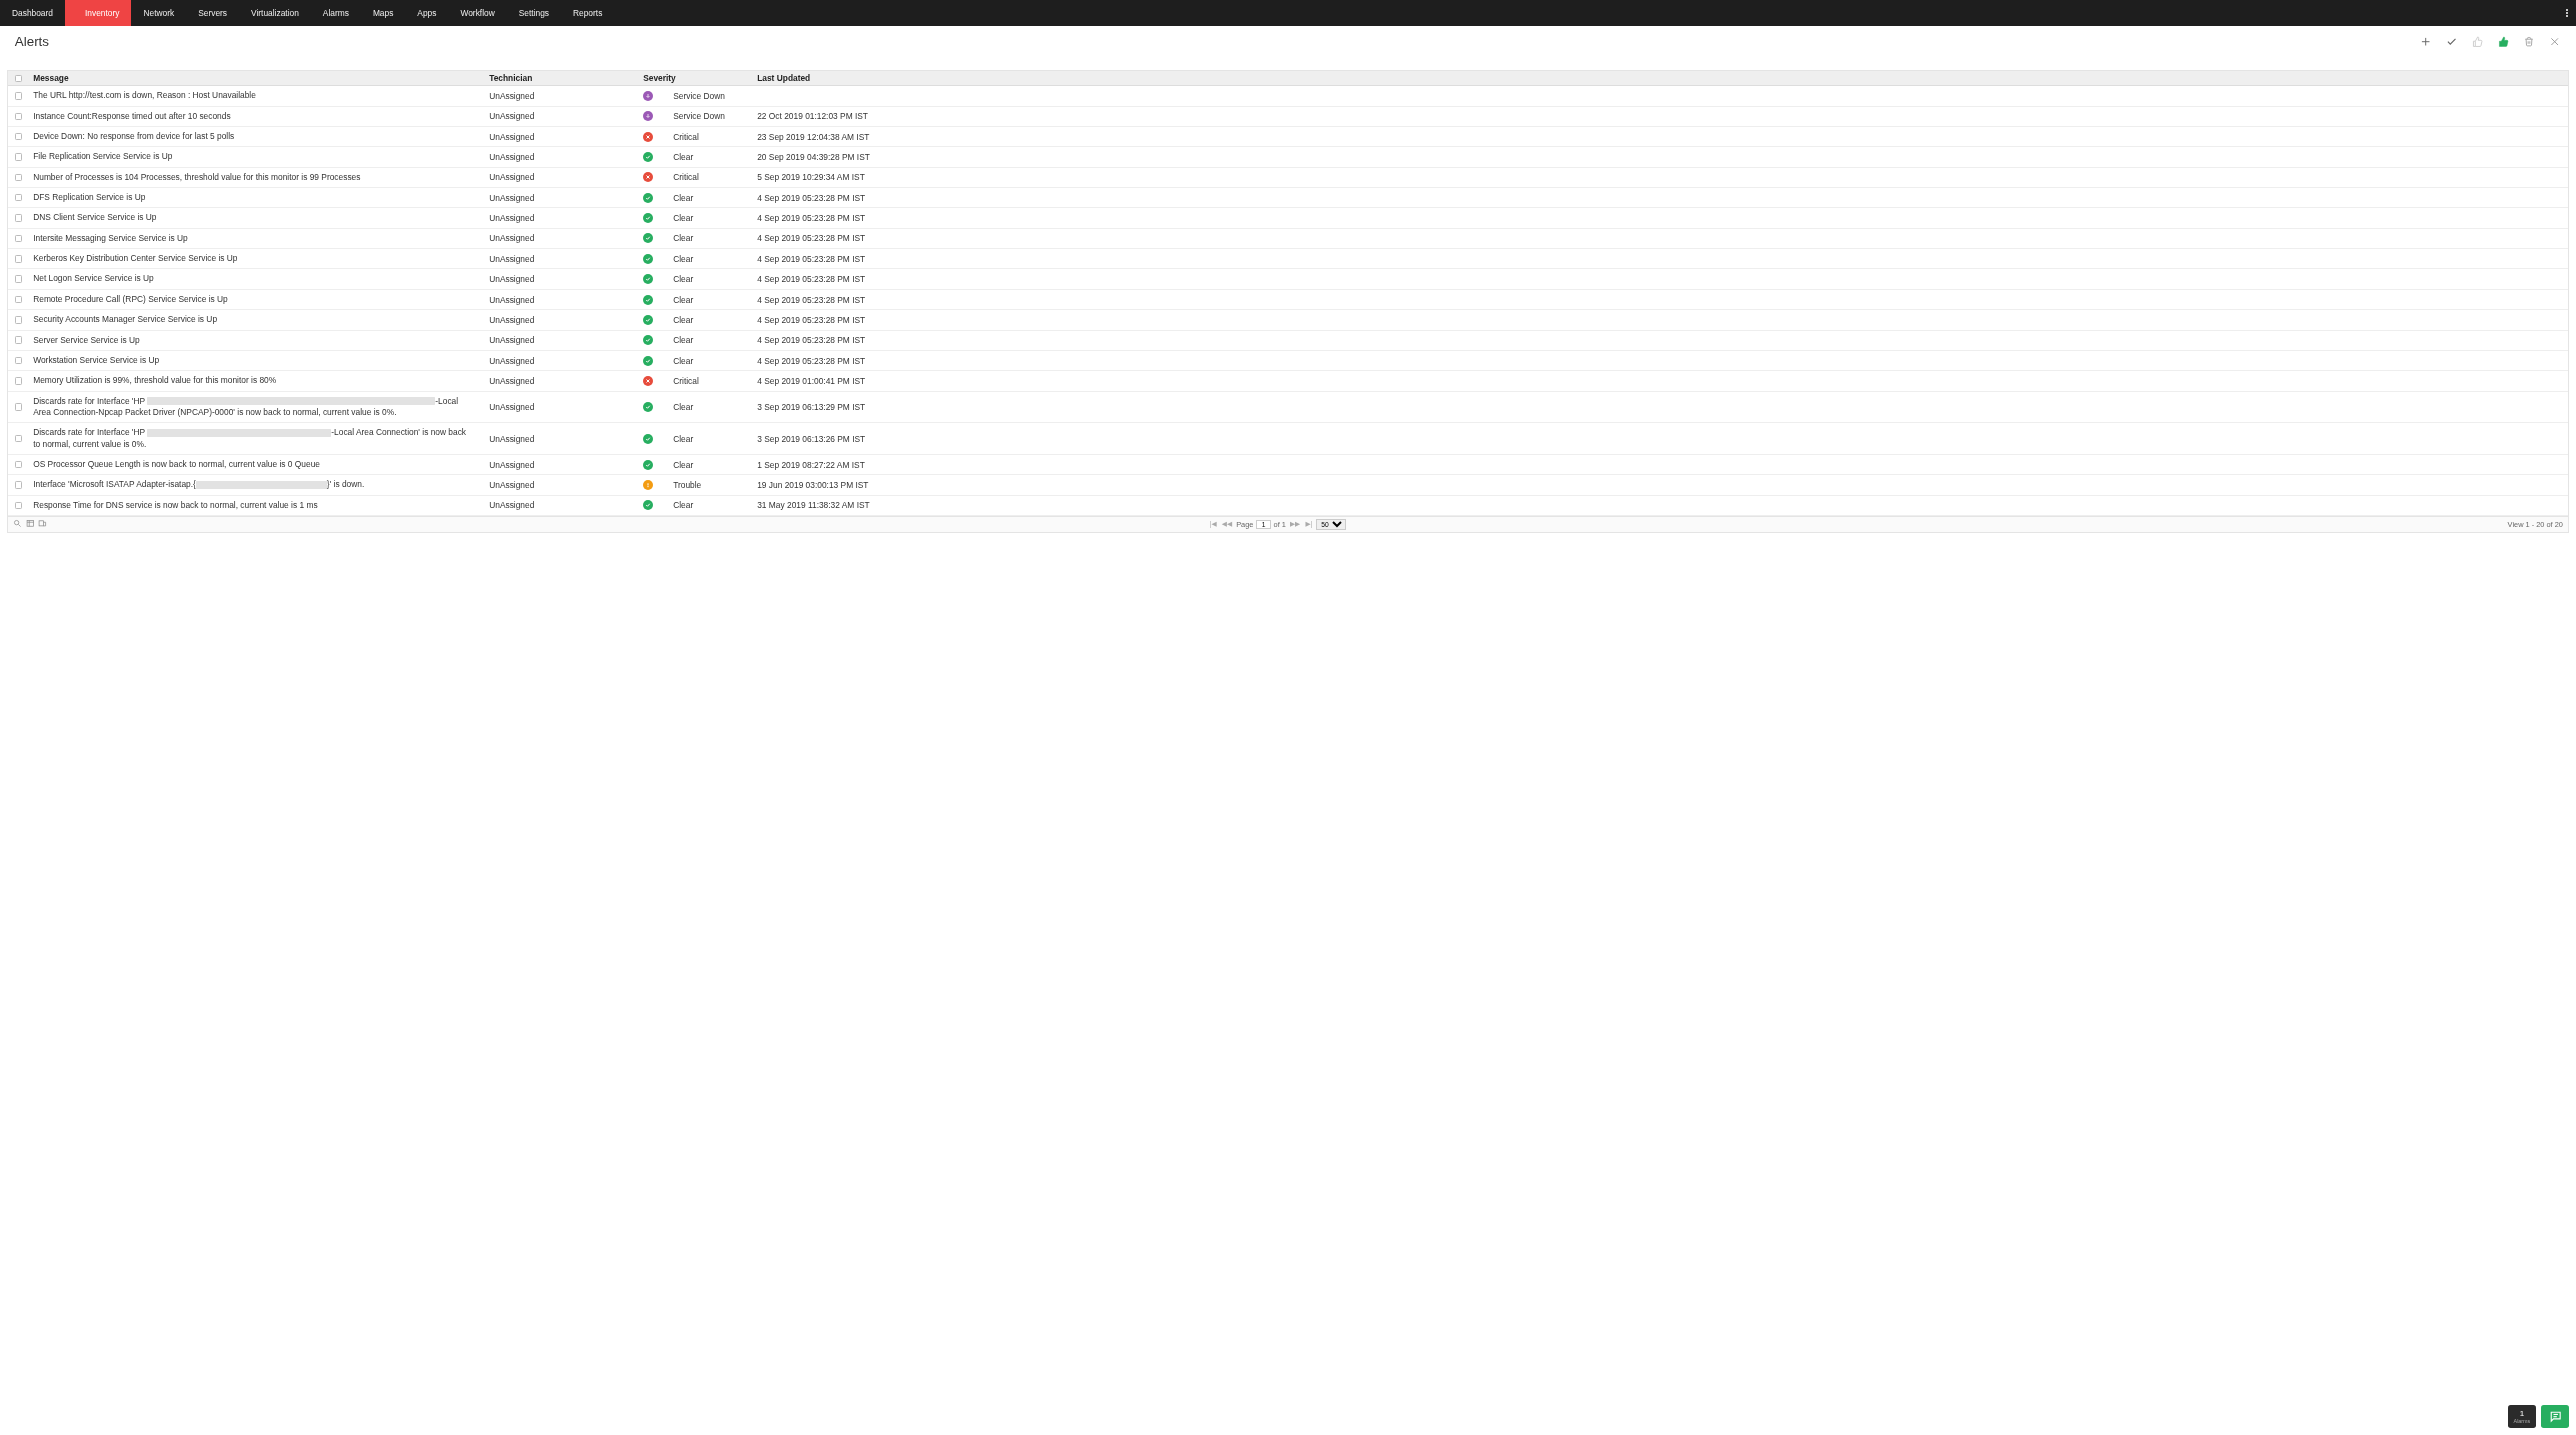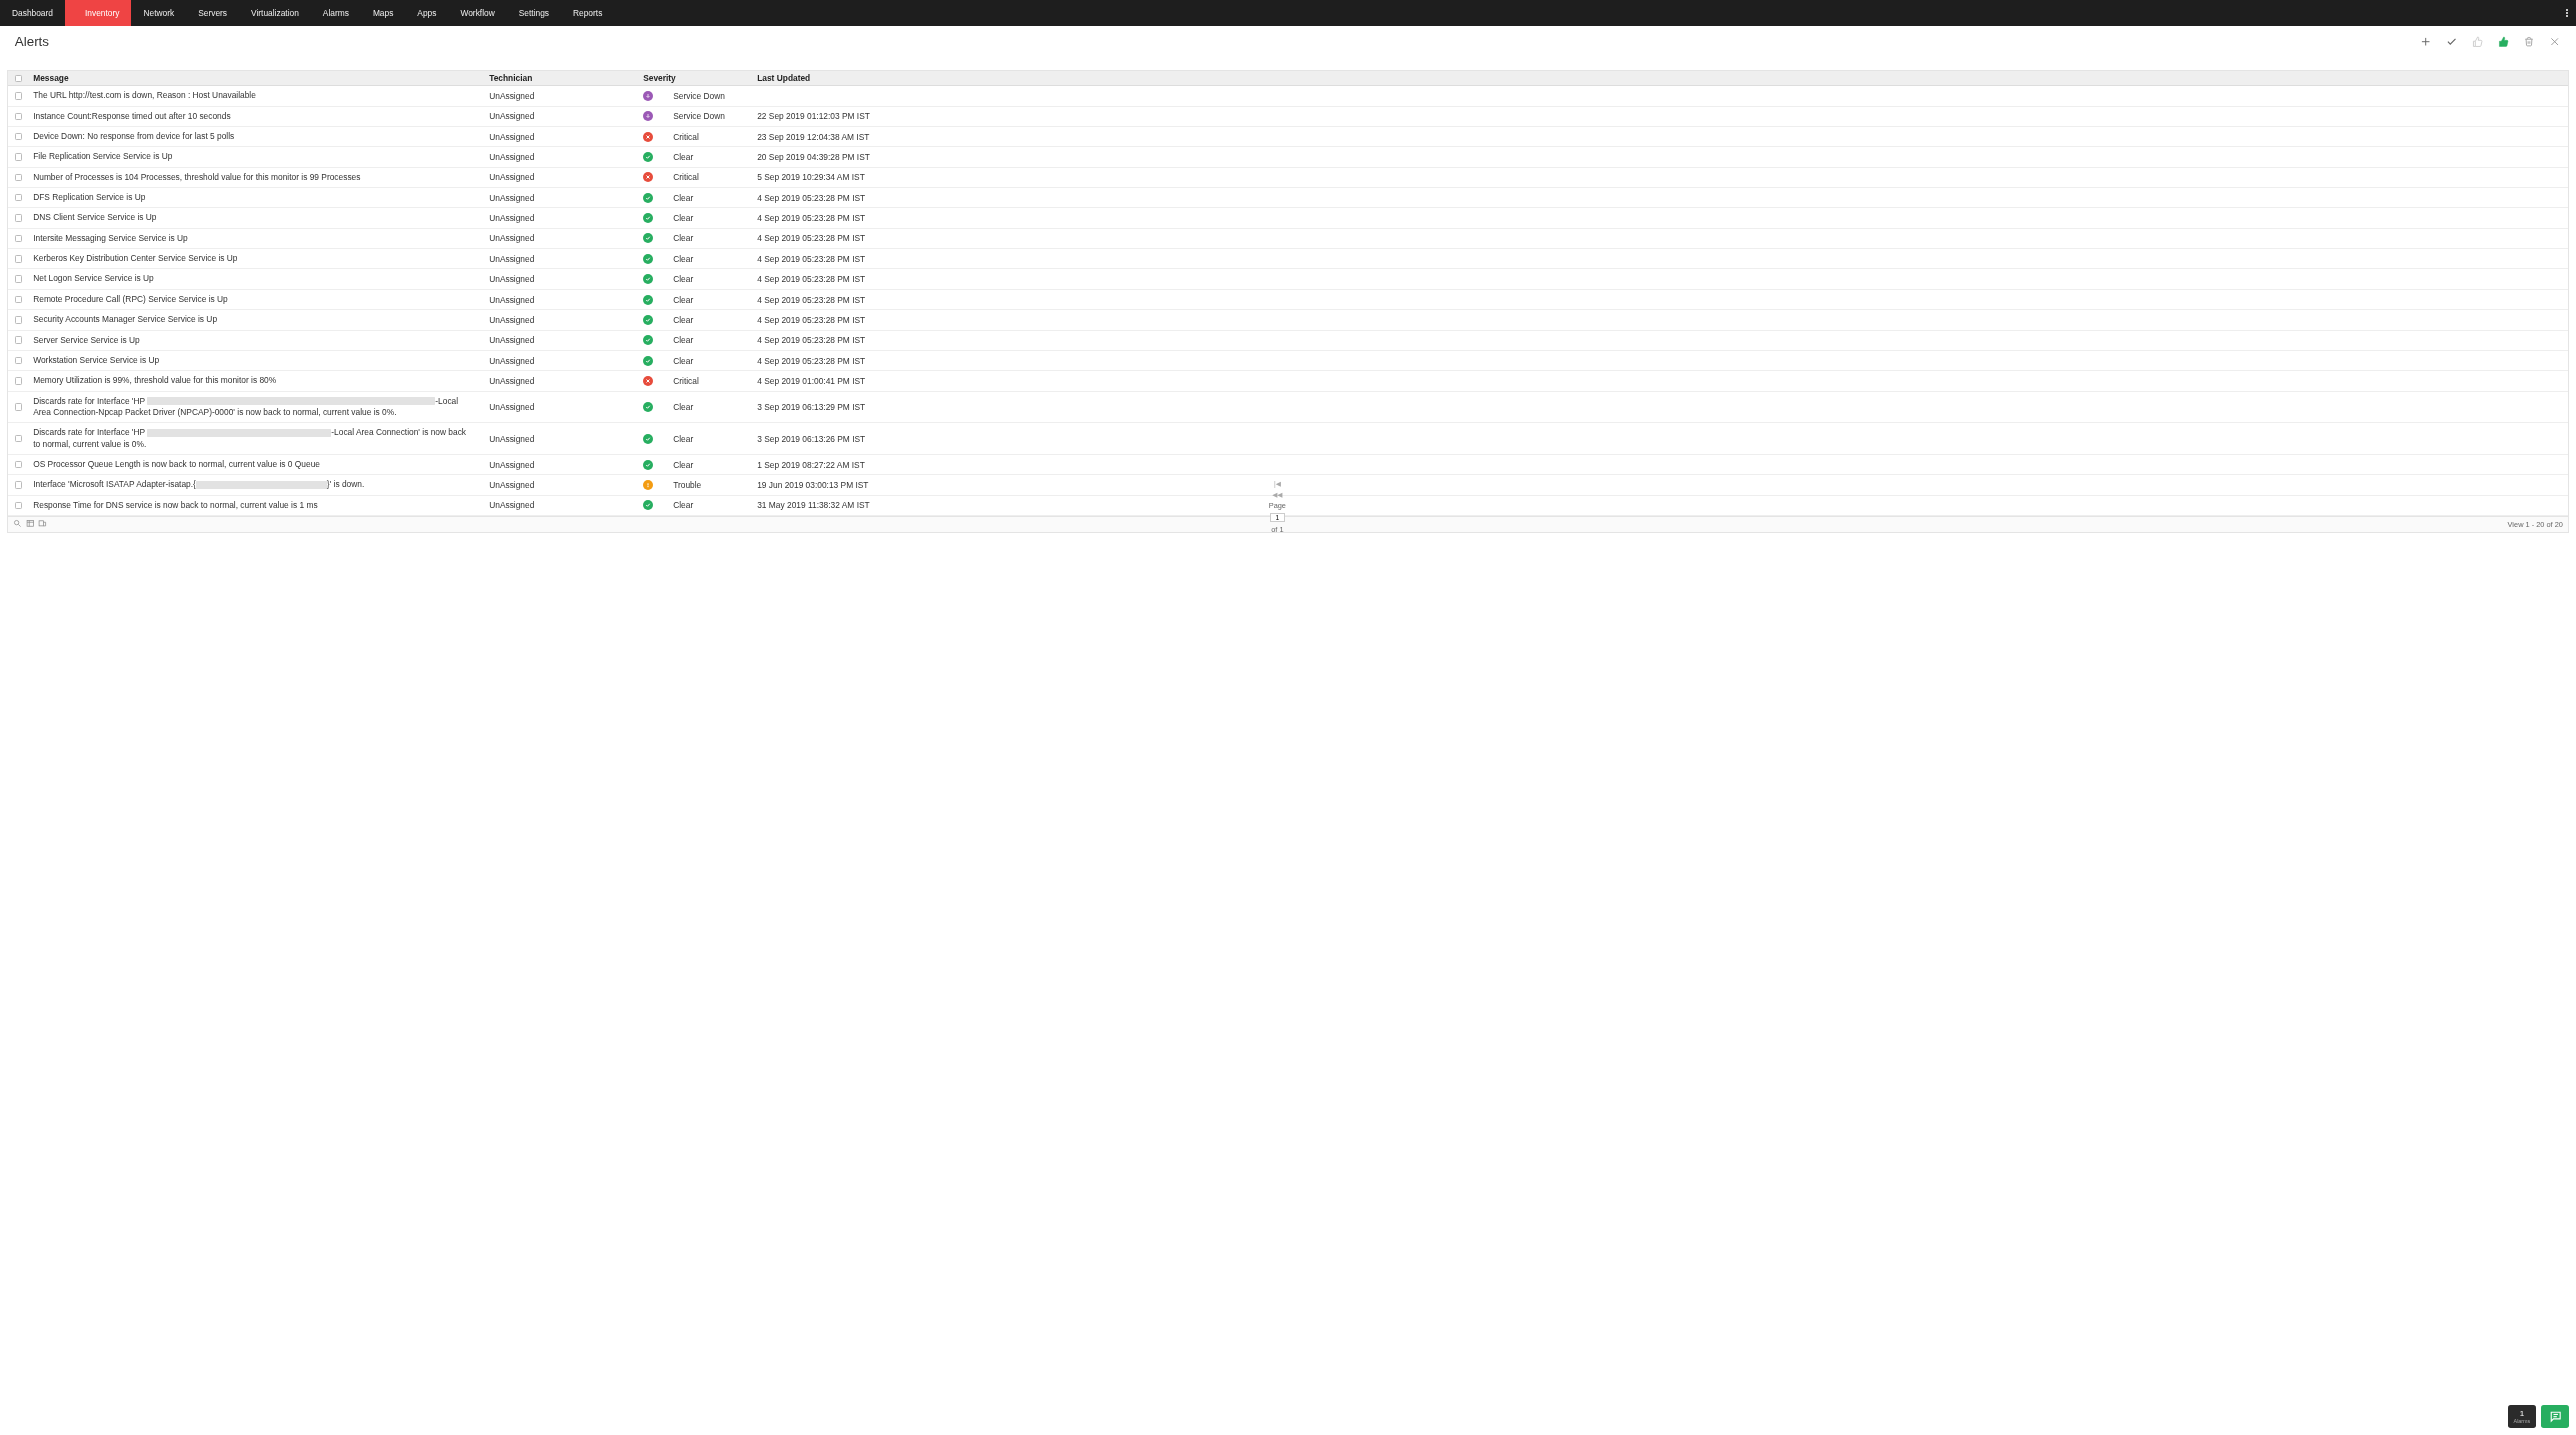--- a/index.html
+++ b/index.html
@@ -43,21 +43,21 @@
   .sev-critical { background: #e74c3c; }
   .sev-trouble { background: #f39c12; }
   .sev-servicedown { background: #9b59b6; }
   .sev-icon svg { display: block; }
 
   
   .tfoot { display: flex; align-items: center; padding: 2.7px 5.4px; height: 16px; background: #fafafa; border-top: 0.7px solid #e4e4e4; font-size: 7.4px; color: #666; }
   .tfoot-left { display: flex; gap: 4px; align-items: center; }
   .tfoot-left .ico { cursor: pointer; color: #888; }
   .tfoot .spacer { flex: 1; }
-  .tfoot-center { display: flex; align-items: center; gap: 2.7px; flex-direction: column; }
+  .tfoot-center { display: flex; align-items: center; gap: 2.7px; }
   .tfoot-center .navbtn { cursor: pointer; color: #aaa; font-size: 6.7px; padding: 0 1.3px; }
   .tfoot-center input.pagein { width: 14.8px; height: 9.4px; font-size: 6.7px; text-align: center; border: 0.7px solid #ccc; }
   .tfoot-center select { height: 10.7px; font-size: 6.7px; border: 0.7px solid #ccc; }
   .tfoot-right { font-size: 7.4px; color: #666; }
 
   
   .float-br { position: fixed; right: 6.7px; bottom: 6.7px; display: flex; gap: 5.4px; align-items: flex-end; }
   .alarm-badge { background: #2b2b2b; color: #fff; width: 28px; height: 23px; border-radius: 2.7px; display: flex; flex-direction: column; align-items: center; justify-content: center; font-size: 6.7px; cursor: pointer; }
   .alarm-badge .num { font-size: 8px; line-height: 1; }
   .alarm-badge .lbl { font-size: 5.4px; color: #aaa; }
@@ -174,21 +174,21 @@
           <div class="sev">
             <span class="sev-icon sev-servicedown">
               <svg width="6" height="6" viewBox="0 0 24 24" fill="none" stroke="#fff" stroke-width="3">
                 <line x1="12" y1="4" x2="12" y2="16"></line>
                 <polyline points="6 12 12 18 18 12"></polyline>
               </svg>
             </span>
             <span>Service Down</span>
           </div>
         </div>
-        <div class="td">22 Sep 2019 01:12:03 PM IST</div>
+        <div class="td">22 Oct 2019 01:12:03 PM IST</div>
       </div>
       <div class="trow">
         <div class="td chk">
           <div class="chkbox"></div>
         </div>
         <div class="td msg">Device Down: No response from device for last 5 polls</div>
         <div class="td">UnAssigned</div>
         <div class="td">
           <div class="sev">
             <span class="sev-icon sev-critical">

